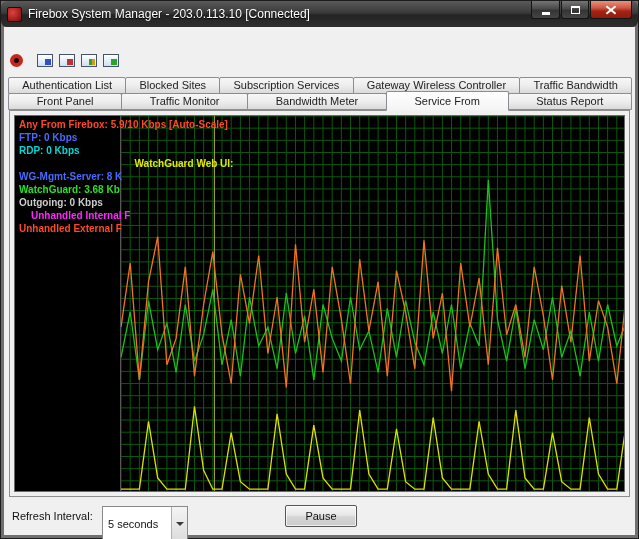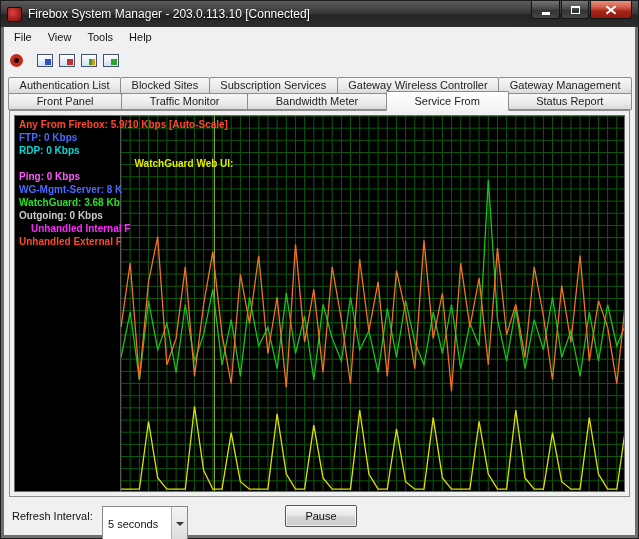--- a/index.html
+++ b/index.html
@@ -7,21 +7,21 @@
 
   .window {
     position: relative; width: 639px; height: 539px;
     background: #6f6f6f; border: 1px solid #1c1c1c;
   }
 
   
   .titlebar {
     position: absolute; top: 0; left: 0; right: 0; height: 26px;
     background: linear-gradient(180deg, #5a5a5a 0%, #3a3a3a 45%, #242424 55%, #2e2e2e 100%);
-    display: flex; align-items: center; padding: 0 6px; color: #fff; font-size: 12px;
+    display: flex; align-items: center; padding: 0 6px; color: #fff; font-size: 12px; border-radius: 6px;
   }
   .app-icon { width: 15px; height: 15px; margin-right: 6px; border-radius: 2px;
     background: radial-gradient(circle at 35% 35%, #e04040, #7a0c0c); border: 1px solid #2a0606; flex: 0 0 auto; }
   .title-text { white-space: nowrap; overflow: hidden; text-shadow: 0 1px 1px #000; }
   .win-buttons { position: absolute; right: 6px; top: 0; display: flex; }
   .win-btn {
     height: 18px; border: 1px solid #141414; border-top: none; border-radius: 0 0 3px 3px;
     background: linear-gradient(180deg, #757575, #4a4a4a 45%, #353535 55%, #454545);
     display: flex; align-items: center; justify-content: center; margin-left: 1px;
   }
@@ -113,26 +113,20 @@
           <span class="glyph-max"></span>
         </div>
       <div class="win-btn close">
           <span class="glyph-close"></span>
         </div>
     </div>
   </div>
 
   <div class="client">
 
-    <div class="menubar">
-      <span class="menu-item">File</span>
-      <span class="menu-item">View</span>
-      <span class="menu-item">Tools</span>
-      <span class="menu-item">Help</span>
-    </div>
 
     <div class="toolbar">
       <button class="tool-btn">
         <span class="icon-stop"></span>
       </button>
       <span class="tool-sep"></span>
       <button class="tool-btn">
         <span class="mini blue"></span>
       </button>
       <button class="tool-btn">
@@ -144,38 +138,37 @@
       <button class="tool-btn">
         <span class="mini green"></span>
       </button>
     </div>
 
     <div class="tabs-row tabs-row1">
       <div class="tab">Authentication List</div>
       <div class="tab">Blocked Sites</div>
       <div class="tab">Subscription Services</div>
       <div class="tab">Gateway Wireless Controller</div>
-      <div class="tab">Gateway Management</div>
+      <div class="tab">Traffic Bandwidth</div>
     </div>
     <div class="tabs-row tabs-row2">
       <div class="tab">Front Panel</div>
       <div class="tab">Traffic Monitor</div>
       <div class="tab">Bandwidth Meter</div>
       <div class="tab active">Service From</div>
       <div class="tab">Status Report</div>
     </div>
 
     <div class="tab-panel">
       <div class="graph">
         <div class="legend">
             <div class="legend-line" style="color: rgb(255, 72, 40);">Any From Firebox: 5.9/10 Kbps [Auto-Scale]</div>
             <div class="legend-line" style="color: rgb(74, 106, 255);">FTP: 0 Kbps</div>
             <div class="legend-line" style="color: rgb(0, 216, 216);">RDP: 0 Kbps</div>
             <div class="legend-line" style="color: rgb(232, 232, 0); text-align: center;">WatchGuard Web UI:</div>
-            <div class="legend-line" style="color: rgb(255, 88, 255);">Ping: 0 Kbps</div>
             <div class="legend-line" style="color: rgb(74, 106, 255);">WG-Mgmt-Server: 8 K</div>
             <div class="legend-line" style="color: rgb(40, 224, 40);">WatchGuard: 3.68 Kb</div>
             <div class="legend-line" style="color: rgb(204, 204, 204);">Outgoing: 0 Kbps</div>
             <div class="legend-line" style="color: rgb(255, 40, 255); margin-left: 12px;">Unhandled Internal F</div>
             <div class="legend-line" style="color: rgb(255, 72, 40);">Unhandled External F</div>
           </div>
         <div class="legend-divider"></div>
         <div class="chart-wrap">
           <svg id="chart-svg" viewBox="0 0 505 377" preserveAspectRatio="none">
               <line x1="0" y1="0" x2="0" y2="377" stroke="#0d5a0d" stroke-width="1"></line>

